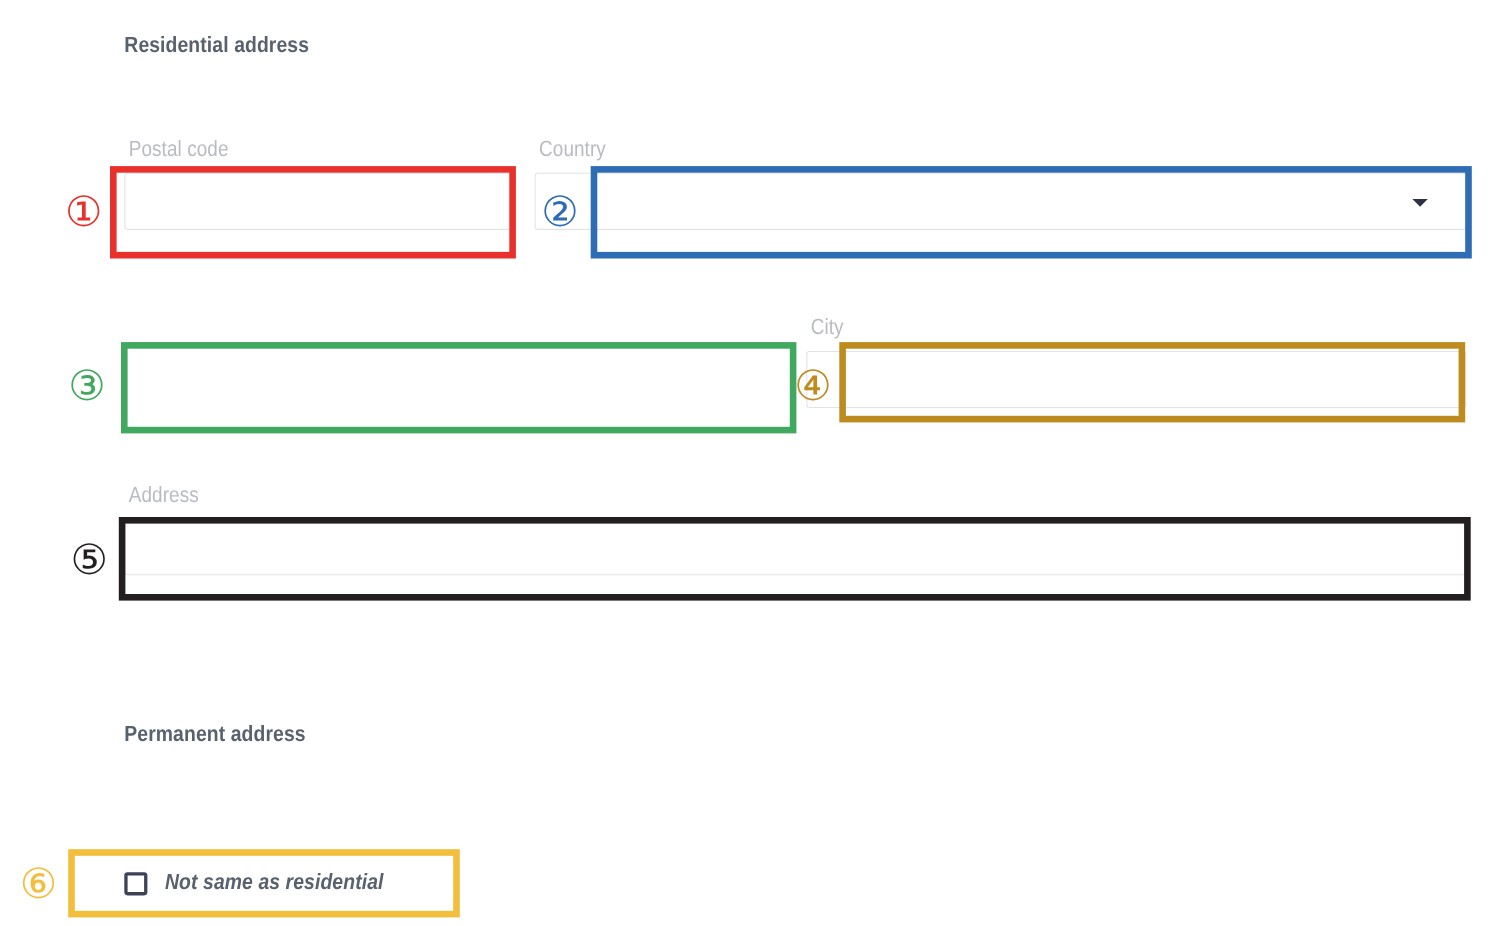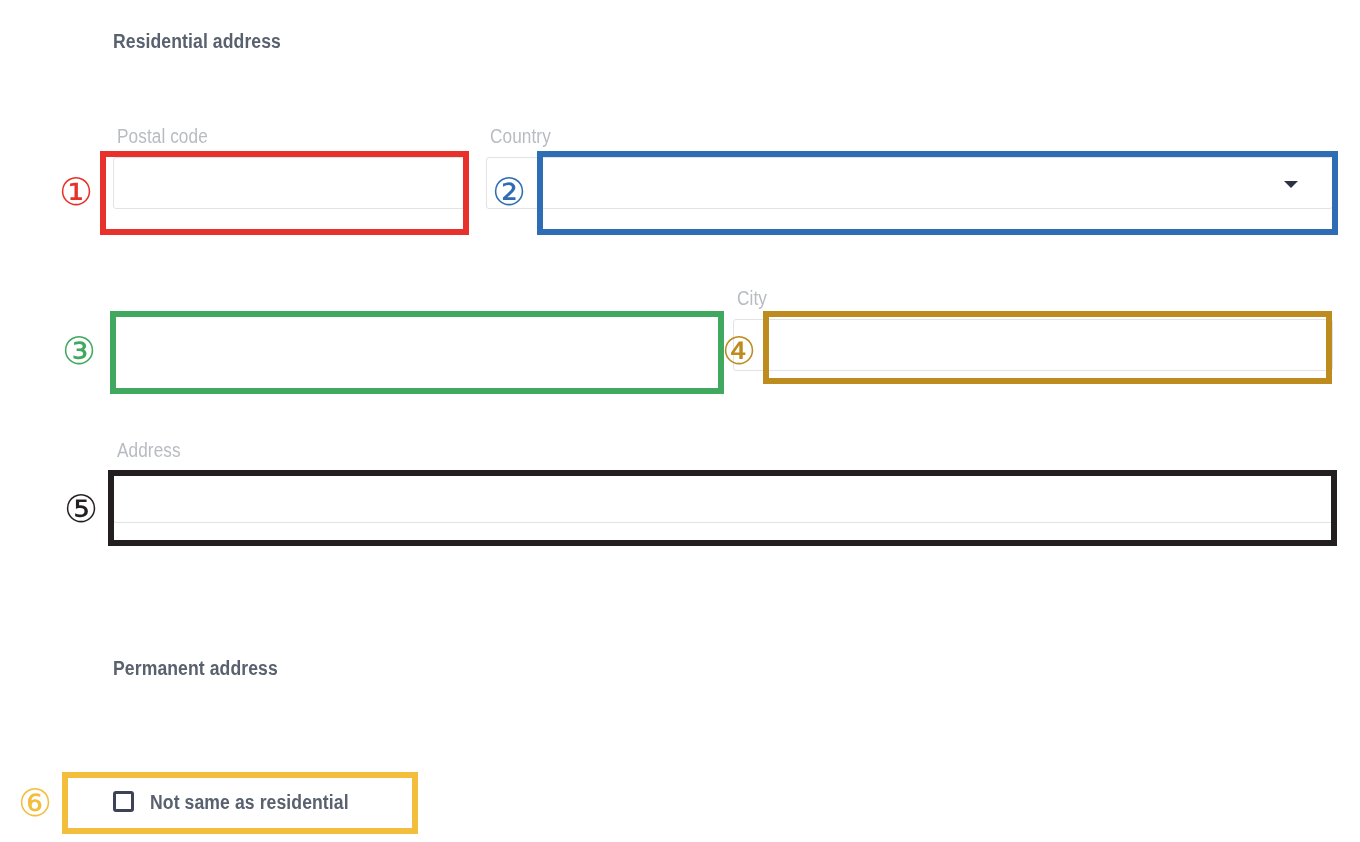--- a/index.html
+++ b/index.html
@@ -63,21 +63,22 @@
     height: 0;
     border-left: 7px solid transparent;
     border-right: 7px solid transparent;
     border-top: 7px solid #2c3242;
   }
 
   
   .checkbox-row {
     position: absolute;
     display: flex;
-    align-items: flex-start;
+    align-items: flex-end;
+    font-style: italic;
   }
   .checkbox-box {
     width: 21px;
     height: 21px;
     box-sizing: border-box;
     border: 3px solid #3d4256;
     border-radius: 3px;
     background: #ffffff;
     flex: 0 0 auto;
   }

